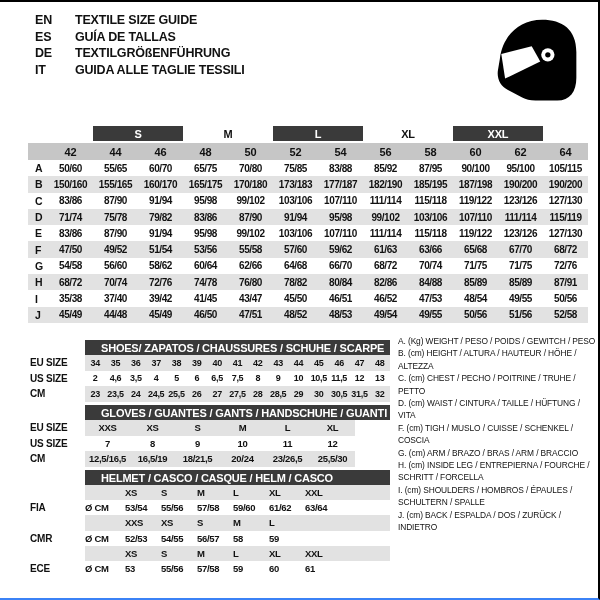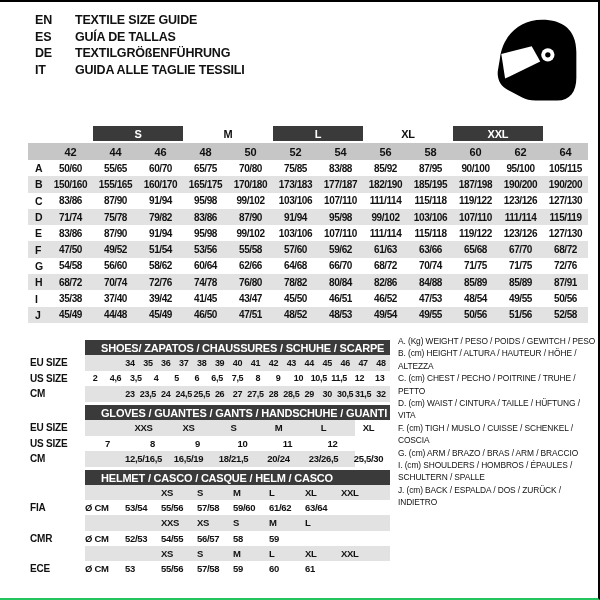--- a/index.html
+++ b/index.html
@@ -1,20 +1,20 @@
 <!DOCTYPE html>
 <html><head>
 <meta charset="utf-8">
 <style>
   * { margin:0; padding:0; box-sizing:border-box; }
   html,body { background:#fff; }
   .page {
     position:relative; width:600px; height:600px; background:#ffffff;
     font-family:"Liberation Sans","DejaVu Sans",sans-serif; color:#111;
-    border-top:2px solid #000; border-right:2px solid #000; border-bottom:2px solid #22c55e;
+    border-top:2px solid #000; border-right:2px solid #000; border-bottom:2px solid #3b82f6;
     overflow:hidden;
   }
   
   .langs { position:absolute; left:35px; top:10px; }
   .lang-row { display:flex; font-size:12.5px; font-weight:700; line-height:16.5px; letter-spacing:-0.2px; }
   .lang-code { width:40px; }
   
   .helmet-icon { position:absolute; left:488px; top:12px; width:95px; height:95px; }
   
   .main-table { position:absolute; left:28px; top:124px; width:560px; }
@@ -30,21 +30,21 @@
   .t-cell { font-size:10px; font-weight:700; letter-spacing:-0.4px;
             display:flex; align-items:center; justify-content:center; white-space:nowrap; }
   .t-label { font-size:10.5px; font-weight:700; display:flex; align-items:center; padding-left:7px; }
   
   .sub { position:absolute; left:30px; width:365px; }
   .sub-row { display:flex; }
   .sub-label { width:55px; font-size:10px; font-weight:700; display:flex; align-items:center; letter-spacing:-0.2px; }
   .bar { width:305px; height:15px; background:#3a3a3a; color:#fff; font-size:11px; font-weight:700;
          display:flex; align-items:center; padding-left:16px; letter-spacing:-0.2px; white-space:nowrap; }
   .cells { display:grid; height:15.5px; }
-  .cells.stripe { background:#e2e2e2;padding-left:36px; }
+  .cells.stripe { background:#e2e2e2; }
   .s-cell { font-size:9px; font-weight:700; letter-spacing:-0.3px; display:flex; align-items:center;
             justify-content:center; white-space:nowrap; }
   .shoes .cells { width:305px; grid-template-columns:repeat(15,1fr); }
   .gloves .cells { width:270px; grid-template-columns:repeat(6,45px); }
   .gloves .s-cell { font-size:9.5px; }
   .helmet-tbl .cells { width:305px; grid-template-columns:40px repeat(6,36px) 1fr; height:15.2px; }
   .helmet-tbl .s-cell { justify-content:flex-start; font-size:9.5px; }
   
   .legend { position:absolute; left:398px; top:333px; width:198px; }
   .legend-item { font-size:8.4px; font-weight:400; line-height:12.4px; letter-spacing:-0.1px; }
@@ -450,17 +450,18 @@
       </div>
   </div>
 
   <div class="legend" id="legend">
       <div class="legend-item">A. (Kg) WEIGHT / PESO / POIDS / GEWITCH / PESO</div>
       <div class="legend-item">B. (cm) HEIGHT / ALTURA / HAUTEUR / HÖHE / ALTEZZA</div>
       <div class="legend-item">C. (cm) CHEST / PECHO / POITRINE / TRUHE / PETTO</div>
       <div class="legend-item">D. (cm) WAIST / CINTURA / TAILLE / HÜFTUNG / VITA</div>
       <div class="legend-item">F. (cm) TIGH / MUSLO / CUISSE / SCHENKEL / COSCIA</div>
       <div class="legend-item">G. (cm) ARM  / BRAZO / BRAS / ARM / BRACCIO</div>
+      <div class="legend-item">H. (cm) INSIDE LEG / ENTREPIERNA / FOURCHE / SCHRITT / FORCELLA</div>
       <div class="legend-item">I.  (cm) SHOULDERS / HOMBROS / ÉPAULES / SCHULTERN / SPALLE</div>
       <div class="legend-item">J. (cm) BACK / ESPALDA / DOS / ZURÜCK / INDIETRO</div>
     </div>
 
 </div>
 
 </body></html>

